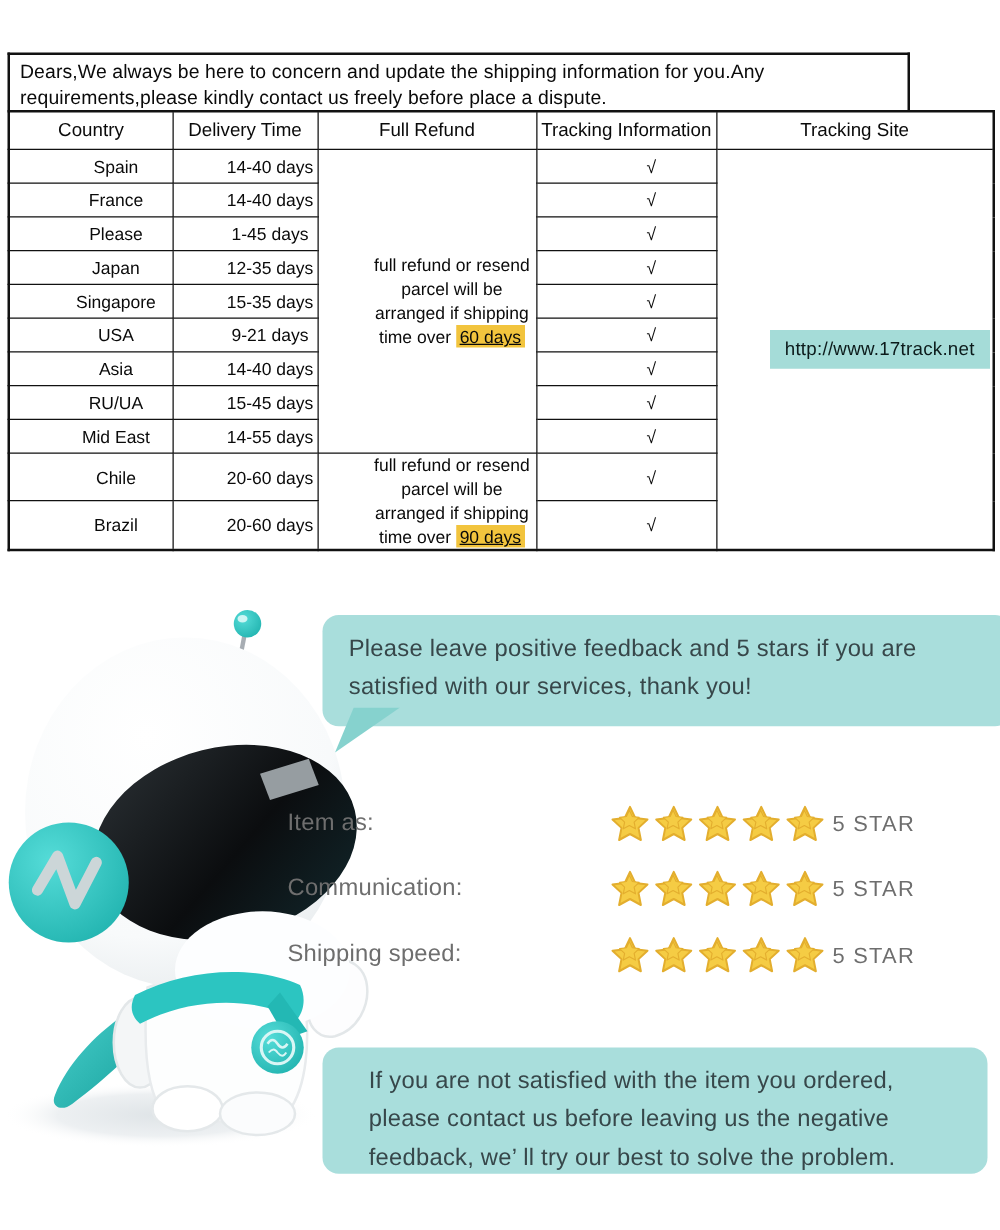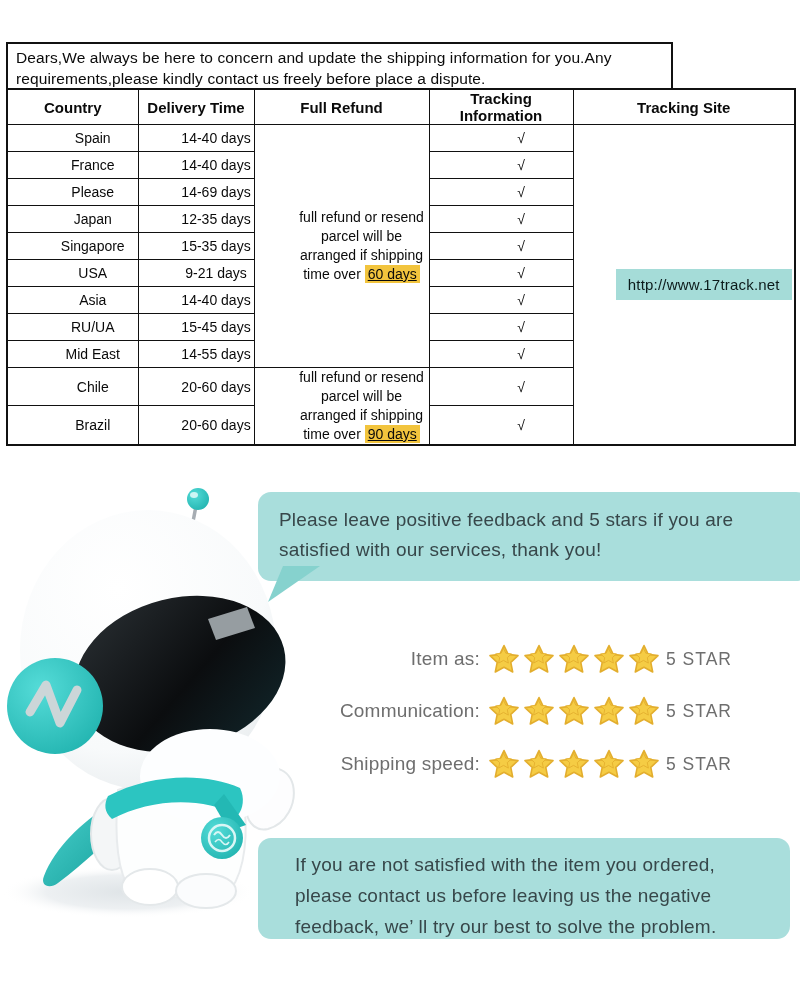--- a/index.html
+++ b/index.html
@@ -1,49 +1,49 @@
 <!DOCTYPE html>
 <html><head>
 <meta charset="utf-8">
 <style>
   html,body{margin:0;padding:0;background:#ffffff;}
   .canvas{position:relative;width:800px;height:984px;background:#ffffff;overflow:hidden;
           font-family:"Liberation Sans","DejaVu Sans",sans-serif;color:#111;}
 
   
-  .notice{position:absolute;left:6px;top:42px;width:667px;height:46px;box-sizing:border-box;
+  .notice{position:absolute;left:6px;top:42px;width:722px;height:46px;box-sizing:border-box;
           border:2.5px solid #111;border-bottom:none;padding:3px 8px 0 8px;
           font-size:15.5px;line-height:21px;color:#0a0a0a;letter-spacing:.1px;}
 
   
   .tblwrap{position:absolute;left:6px;top:88px;width:788px;}
   table.shipping{border-collapse:collapse;width:788px;table-layout:fixed;border:2.5px solid #111;}
   table.shipping th,table.shipping td{border:1.5px solid #111;text-align:center;vertical-align:middle;
           font-size:14px;color:#0a0a0a;padding:0;overflow:hidden;}
-  table.shipping th{height:29px;font-size:15px;font-weight:bold;margin-top:37px;}
+  table.shipping th{height:29px;font-size:15px;font-weight:normal;margin-top:37px;}
   table.shipping td{height:26px;padding-left:40px;}
   td.refund{font-size:13.5px;text-align:left;padding:0 10px;line-height:19px;}
   .hl-yellow{background:#f2c43d;padding:1px 3px;text-decoration:underline;}
   td.site-cell{vertical-align:middle;}
   .site-link{display:inline-block;background:#a5dcd8;color:#0c1b1b;font-size:15px;
              padding:7px 12px;letter-spacing:.2px;}
   .check{font-size:15px;}
 
   
   .bubble{position:absolute;background:#a9dedc;border-radius:13px;color:#37474a;
           font-size:19px;letter-spacing:.2px;}
   .bubble-top{left:258px;top:492px;width:530px;height:76px;padding:13px 0 0 21px;
               line-height:30px;box-sizing:content-box;}
   .bubble-bottom{left:258px;top:838px;width:532px;height:101px;padding:11px 0 12px 37px;
               box-sizing:border-box;line-height:31px;}
   .tail{position:absolute;left:260px;top:566px;width:70px;height:38px;}
 
   
   .rating-row{position:absolute;left:230px;width:560px;height:38px;display:flex;align-items:center;}
-  .rating-label{width:250px;text-align:right;font-size:19px;color:#6e6e6e;letter-spacing:.2px;}
+  .rating-label{width:250px;text-align:left;font-size:19px;color:#6e6e6e;letter-spacing:.2px;}
   .stars{display:flex;margin-left:8px;}
   .star{width:32px;height:32px;margin-right:3px;}
   .rating-value{margin-left:3px;font-size:17.5px;color:#6e6e6e;letter-spacing:1px;}
 
   
   .robot{position:absolute;left:0;top:478px;width:300px;height:506px;}
 </style>
 </head>
 <body>
 
@@ -79,21 +79,21 @@
             <span class="site-link">http://www.17track.net</span>
           </td>
         </tr>
         <tr>
           <td>France</td>
           <td>14-40 days</td>
           <td class="check">√</td>
         </tr>
         <tr>
           <td>Please</td>
-          <td>14-69 days</td>
+          <td>1-45 days</td>
           <td class="check">√</td>
         </tr>
         <tr>
           <td>Japan</td>
           <td>12-35 days</td>
           <td class="check">√</td>
         </tr>
         <tr>
           <td>Singapore</td>
           <td>15-35 days</td>

